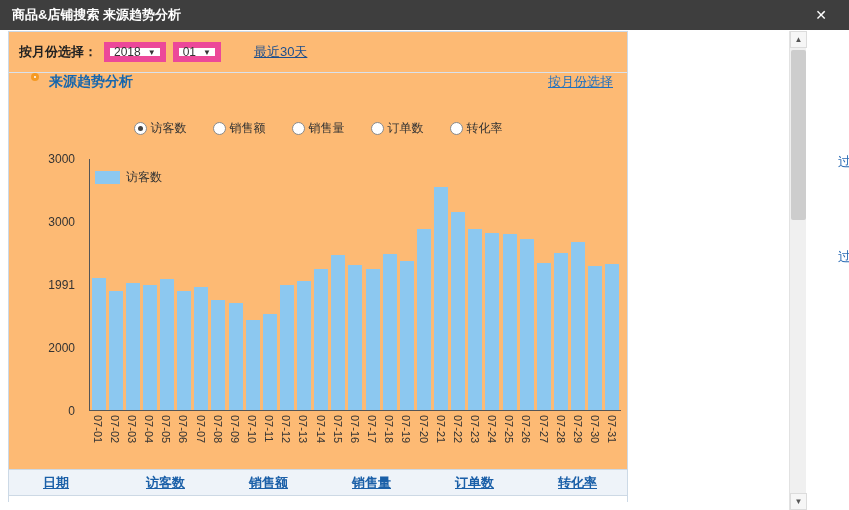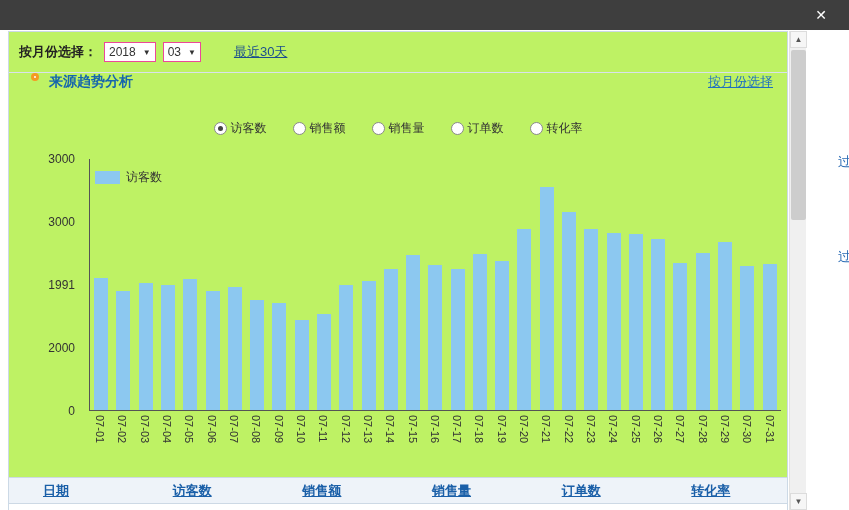--- a/index.html
+++ b/index.html
@@ -6,26 +6,26 @@
   html,body { width:849px; height:510px; overflow:hidden; }
   body { position:relative; background:#fff; font-family:"Liberation Sans","DejaVu Sans",sans-serif; color:#333; }
 
   
   .titlebar { position:absolute; top:0; left:0; width:849px; height:30px; background:#3e3e3e; color:#fff;
               font-size:13px; font-weight:bold; line-height:30px; padding-left:12px; }
   .close-btn { position:absolute; right:22px; top:0; line-height:30px; font-size:14px; font-weight:bold;
                color:#fff; cursor:pointer; }
 
   
-  .panel { position:absolute; top:31px; left:8px; width:780px; bottom:0; background:#bef264;
+  .panel { position:absolute; top:31px; left:8px; width:620px; bottom:8px; background:#fdba74;
            border:1px solid #ccd9e6; border-bottom:none; }
 
   .controls-row { height:40px; display:flex; align-items:center; padding-left:10px; gap:7px; font-size:13px; }
   .controls-label { font-weight:bold; color:#222; }
-  .select { display:inline-flex; align-items:center; gap:7px; border:1px solid #ec4899; background:#fff;
+  .select { display:inline-flex; align-items:center; gap:7px; border:6px solid #ec4899; background:#fff;
             height:20px; padding:0 4px; font-size:12px; cursor:pointer; }
   .select .caret { font-size:8px; color:#333; }
   .recent-link { margin-left:26px; color:#1b4e8e; text-decoration:underline; cursor:pointer; }
 
   .divider { border-top:1px solid #d9e2ec; }
 
   .section-row { height:36px; display:flex; padding:0 14px; }
   .bullet { width:8px; height:8px; border:3px solid #f59a23; border-radius:50%; background:#fff; margin:0 10px 0 8px; flex:0 0 auto; }
   .section-title { color:#1666ad; font-weight:bold; font-size:14px; }
   .download-link { margin-left:auto; color:#1e70c0; font-size:13px; text-decoration:underline; cursor:pointer; }
@@ -63,33 +63,34 @@
 
   
   .side-tab { position:absolute; left:838px; color:#2b6cb5; font-size:13px; cursor:pointer; white-space:nowrap; }
   .side-tab-1 { top:153px; }
   .side-tab-2 { top:248px; }
 </style>
 </head>
 <body>
 
 <div class="titlebar">
+  <span>商品&amp;店铺搜索 来源趋势分析</span>
   <span class="close-btn">✕</span>
 </div>
 
 <div class="panel">
 
   <div class="controls-row">
     <span class="controls-label">按月份选择：</span>
     <span class="select">
       <span>2018</span>
       <span class="caret">▼</span>
     </span>
     <span class="select">
-      <span>03</span>
+      <span>01</span>
       <span class="caret">▼</span>
     </span>
     <span class="recent-link">最近30天</span>
   </div>
 
   <div class="divider"></div>
 
   <div class="section-row">
     <span class="bullet"></span>
     <span class="section-title">来源趋势分析</span>

